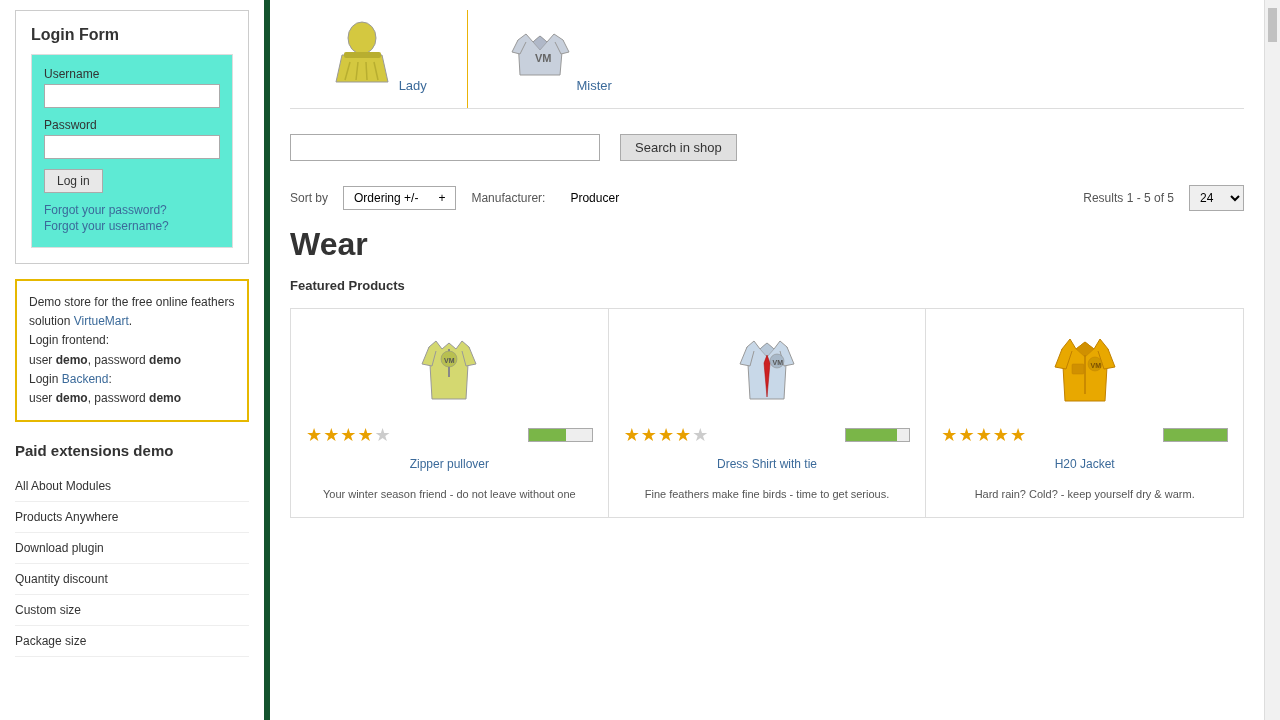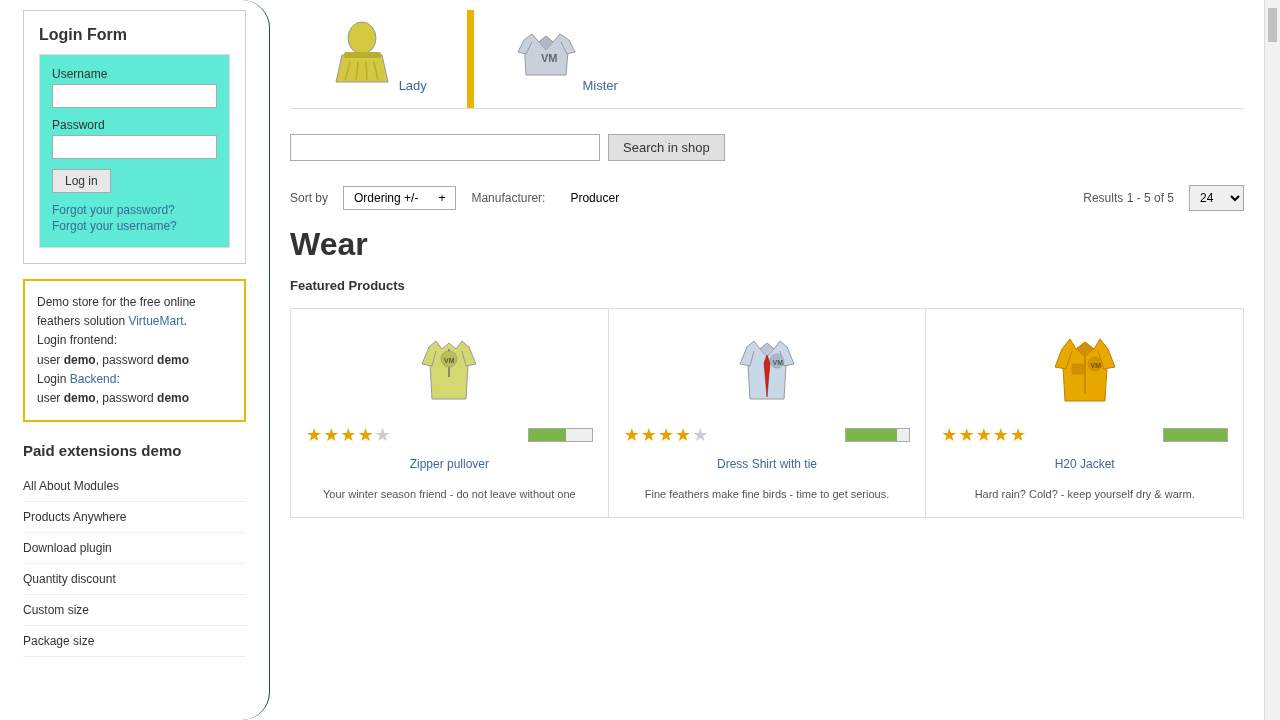--- a/index.html
+++ b/index.html
@@ -7,24 +7,23 @@
 
     
     ::-webkit-scrollbar { width: 16px; }
     ::-webkit-scrollbar-track { background: #f1f1f1; }
     ::-webkit-scrollbar-thumb { background: #c1c1c1; border: 3px solid #f1f1f1; }
 
     
     #sidebar {
       width: 270px;
       min-width: 270px;
-      padding: 10px 23px;
-      border-right: 1px solid #14532d;
+      padding: 10px 15px;
+      border-right: 6px solid #14532d;
       min-height: 720px;
-      border-radius: 28px;
     }
 
     .login-form-box {
       border: 1px solid #ccc;
       padding: 15px;
       margin-bottom: 15px;
     }
 
     .login-form-title {
       font-size: 16px;
@@ -110,21 +109,21 @@
     .category-header {
       display: flex;
       gap: 0;
       margin-bottom: 15px;
       border-bottom: 1px solid #ddd;
     }
 
     .category-item {
       text-align: center;
       padding: 10px 40px 15px;
-      border-right: 7px solid #eab308;
+      border-right: 1px solid #eab308;
     }
 
     .category-item:last-child { border-right: none; }
 
     .category-item a {
       color: #3b6a9a;
       text-decoration: none;
       font-size: 13px;
     }
 
@@ -144,21 +143,21 @@
 
     
     .search-area {
       margin-bottom: 20px;
       padding-top: 10px;
     }
 
     .search-row {
       display: flex;
       align-items: center;
-      gap: 8px;
+      gap: 20px;
       margin-bottom: 24px;
     }
 
     .search-input {
       width: 310px;
       padding: 5px 8px;
       border: 1px solid #aaa;
       font-size: 13px;
     }
 

